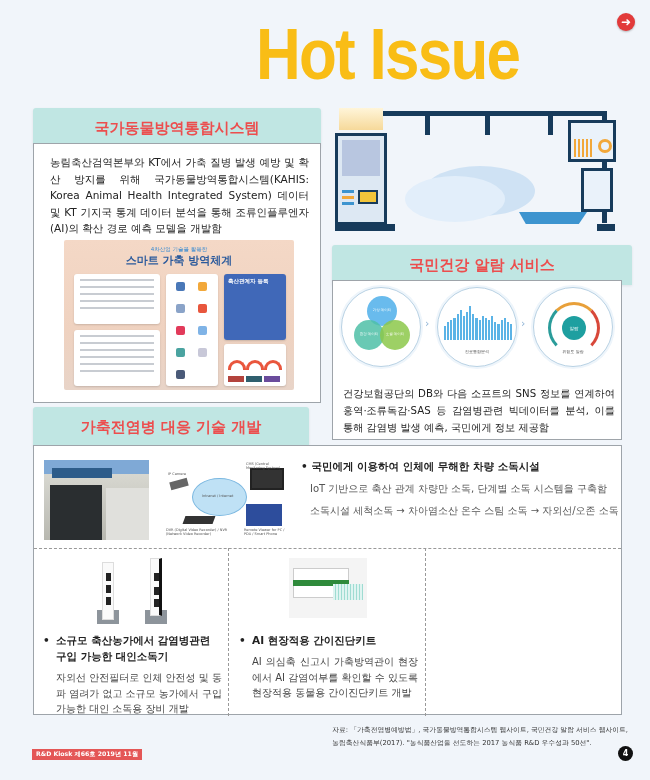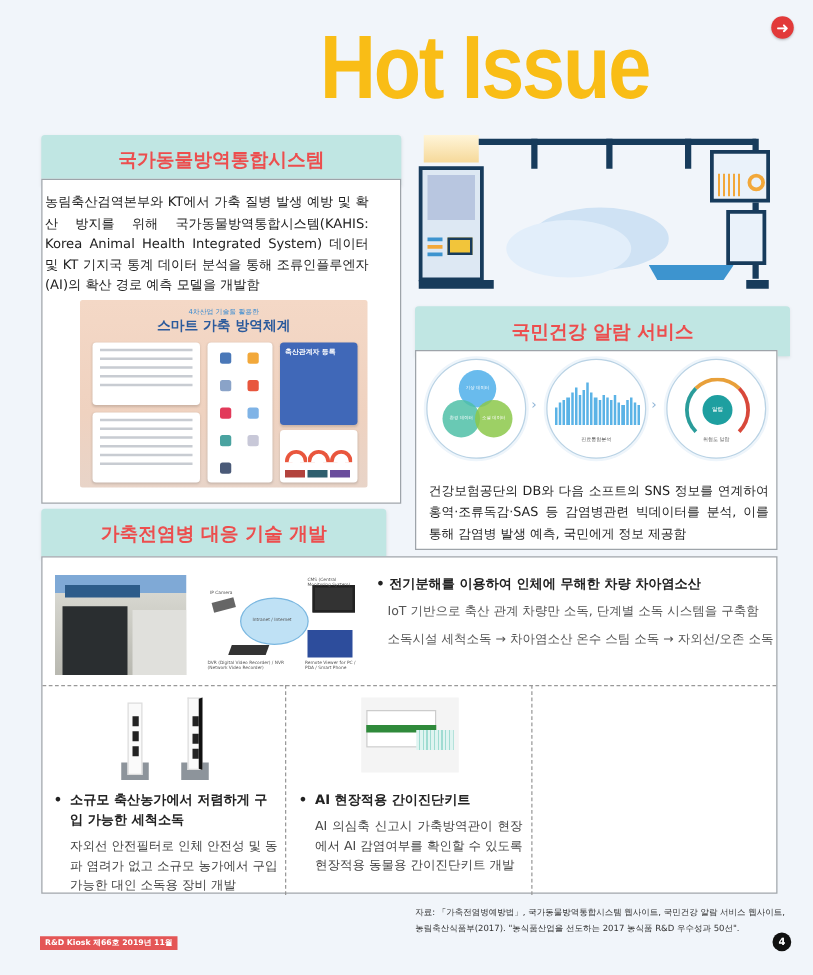--- a/index.html
+++ b/index.html
@@ -8,21 +8,21 @@
 
   .next-btn { position: absolute; left: 617px; top: 13px; width: 18px; height: 18px; border-radius: 50%; background: #e23a3a; color: #fff; font-size: 12px; font-weight: bold; display: flex; align-items: center; justify-content: center; box-shadow: 0 1px 2px rgba(0,0,0,0.25); }
   .hot-title { position: absolute; left: 256px; top: 18px; font-family: "Liberation Sans", sans-serif; font-weight: bold; font-size: 72px; letter-spacing: -2px; color: #f9bd16; line-height: 1; transform: scaleX(0.86); transform-origin: left top; }
 
   .sec-header { position: absolute; background: #c0e6e3; color: #ec4e4e; font-weight: bold; font-size: 15px; display: flex; align-items: center; justify-content: center; border-radius: 3px 3px 0 0; box-shadow: 0 1px 3px rgba(0,0,0,0.08); }
   .box { position: absolute; background: #fff; border: 1px solid #9ea4aa; }
 
   
   #s1-header { left: 33px; top: 108px; width: 288px; height: 40px; }
   #s1-box { left: 33px; top: 143px; width: 288px; height: 260px; }
-  .s1-text { position: absolute; left: 2px; top: 10px; width: 259px; font-size: 10.5px; line-height: 16.5px; text-align: justify; color: #222; }
+  .s1-text { position: absolute; left: 16px; top: 10px; width: 259px; font-size: 10.5px; line-height: 16.5px; text-align: justify; color: #222; }
   .dash-img { position: absolute; left: 30px; top: 96px; width: 230px; height: 150px; background: linear-gradient(180deg, #f4d8c6 0%, #efd2c0 60%, #e8d4c8 100%); border-radius: 2px; overflow: hidden; }
   .dash-sub { position: absolute; top: 6px; left: 0; right: 0; text-align: center; font-size: 5.5px; color: #3a8bd1; }
   .dash-title { position: absolute; top: 13px; left: 0; right: 0; text-align: center; font-size: 11px; font-weight: bold; color: #2b5a9c; }
   .card { position: absolute; background: #fff; border-radius: 3px; box-shadow: 0 1px 2px rgba(0,0,0,0.15); }
   .card .line { height: 2px; background: #c8ccd2; margin: 5px 6px 0; }
   .card-blue { background: #4068b8; color: #fff; font-size: 5.5px; padding: 4px; font-weight: bold; }
   .gauge-mini { position: absolute; width: 18px; height: 10px; border-radius: 10px 10px 0 0; border: 3px solid #e9563d; border-bottom: none; }
   .icon-dot { position: absolute; width: 9px; height: 9px; border-radius: 2px; }
 
   
@@ -237,21 +237,21 @@
     <div class="net-cap" style="left:6px;top:12px;">IP Camera</div>
     <div class="cloud"></div>
     <div class="net-cap" style="left:40px;top:34px;">Intranet / Internet</div>
     <div class="monitor"></div>
     <div class="net-cap" style="left:84px;top:2px;width:40px;">CMS (Central Monitoring System)</div>
     <div class="dvr"></div>
     <div class="net-cap" style="left:4px;top:68px;width:70px;">DVR (Digital Video Recorder) / NVR (Network Video Recorder)</div>
     <div class="smartscreens"></div>
     <div class="net-cap" style="left:82px;top:68px;width:42px;">Remote Viewer for PC / PDA / Smart Phone</div>
   </div>
-  <div class="bullet-main">• <span>전기분해를 이용하여 인체에 무해한 차량 차아염소산</span></div>
+  <div class="bullet-main">• <span>국민에게 이용하여 인체에 무해한 차량 소독시설</span></div>
   <div class="sub-line" style="top:36px;">IoT 기반으로 축산 관계 차량만 소독, 단계별 소독 시스템을 구축함</div>
   <div class="sub-line" style="top:58px;">소독시설 세척소독 → 차아염소산 온수 스팀 소독 → 자외선/오존 소독</div>
 
   <div class="hdash"></div>
   <div class="vdash" style="left:194px;"></div>
   <div class="vdash" style="left:391px;"></div>
 
   <div class="col" style="left:0;">
     <div class="pic" style="width:90px;height:68px;">
       <div class="tower-base" style="left:10px;top:52px;"></div>
@@ -261,21 +261,21 @@
           <div class="win" style="top:34px;"></div>
       </div>
       <div class="tower-base" style="left:58px;top:52px;"></div>
       <div class="tower" style="left:63px;top:0;border-right:3px solid #111;">
         <div class="win" style="top:14px;"></div>
           <div class="win" style="top:28px;"></div>
           <div class="win" style="top:40px;"></div>
       </div>
     </div>
     <div class="title">
-        <span>소규모 축산농가에서 저렴하게 구입 가능한 세척소독</span>
+        <span>소규모 축산농가에서 감염병관련 구입 가능한 대인소독기</span>
       </div>
     <div class="desc">자외선 안전필터로 인체 안전성 및 동파 염려가 없고 소규모 농가에서 구입 가능한 대인 소독용 장비 개발</div>
   </div>
 
   <div class="col" style="left:196px;">
     <div class="pic kit">
       <div class="box3d"></div>
       <div class="stripe"></div>
       <div class="tubes"></div>
     </div>

